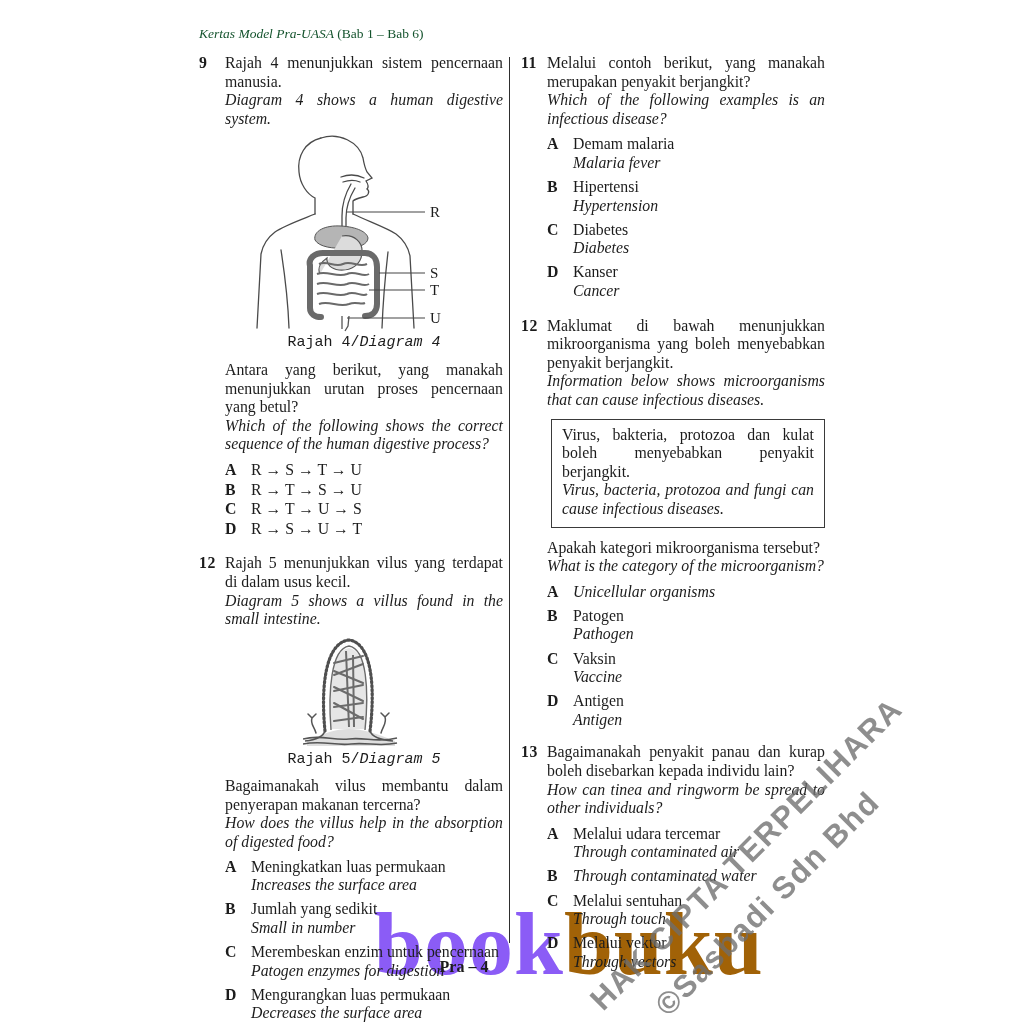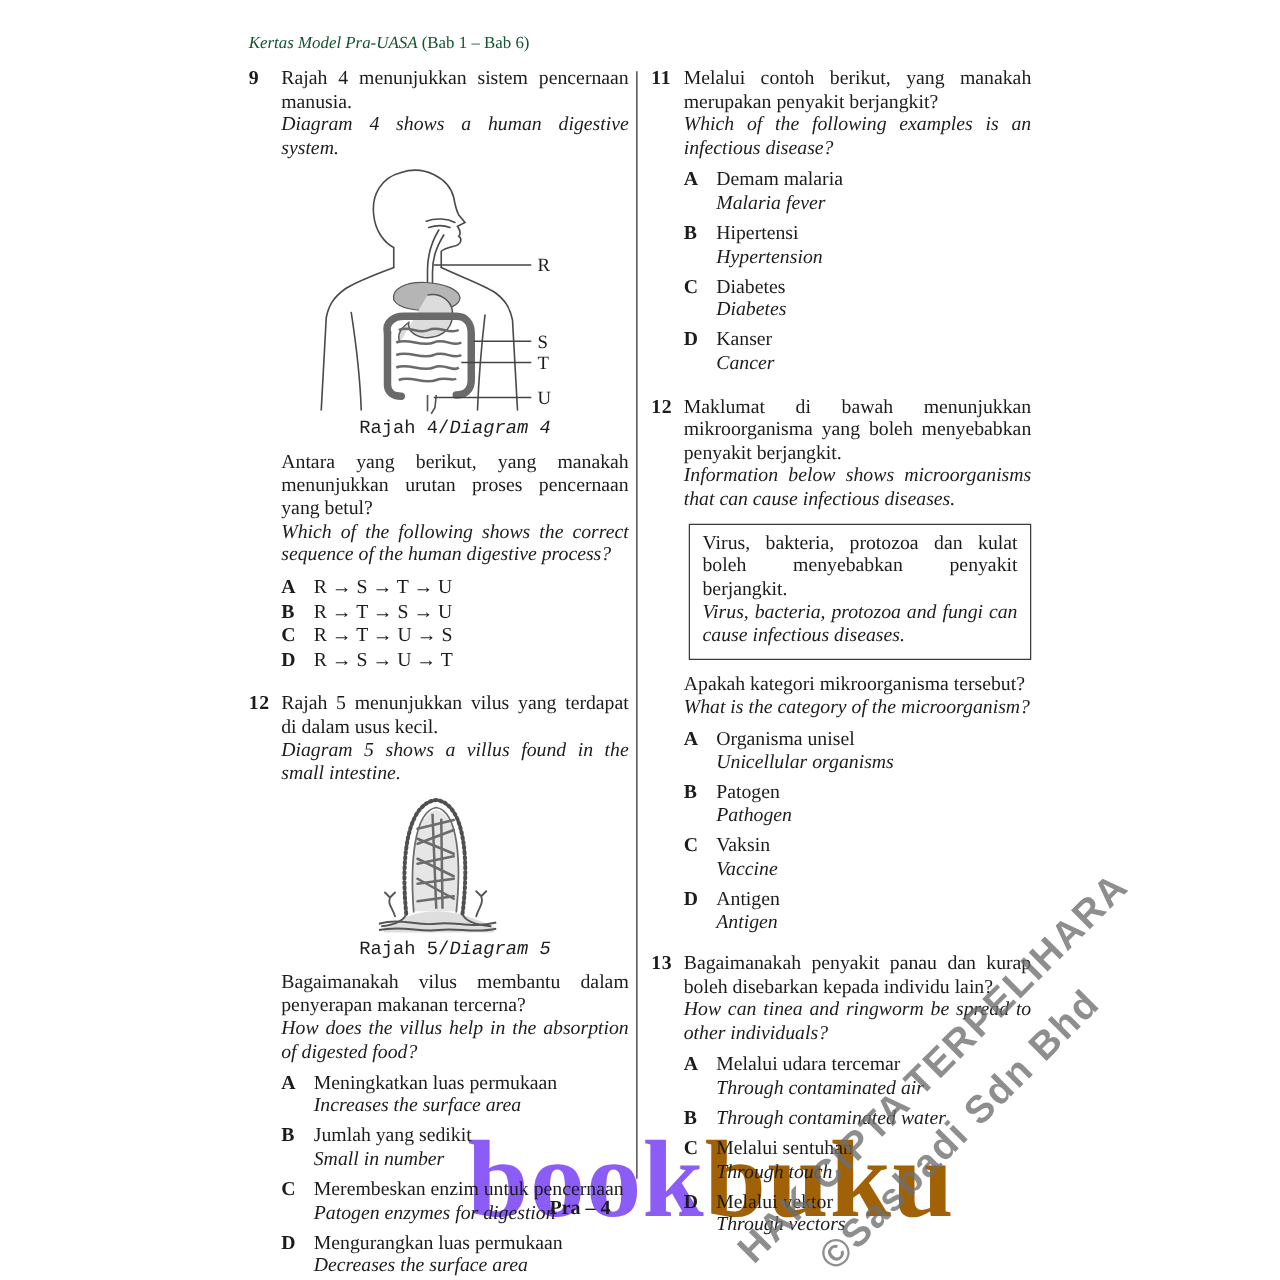--- a/index.html
+++ b/index.html
@@ -299,21 +299,20 @@
           <div class="en">Virus, bacteria, protozoa and fungi can cause infectious diseases.</div>
         </div>
 
         <div class="ms">Apakah kategori mikroorganisma tersebut?</div>
         <div class="en">What is the category of the microorganism?</div>
 
         <div style="margin-top:7px;">
           <div class="opt">
             <div class="optletter">A</div>
             <div class="optbody">
-              <div class="ms">Organisma unisel</div>
               <div class="en">Unicellular organisms</div>
             </div>
           </div>
           <div class="opt">
             <div class="optletter">B</div>
             <div class="optbody">
               <div class="ms">Patogen</div>
               <div class="en">Pathogen</div>
             </div>
           </div>

